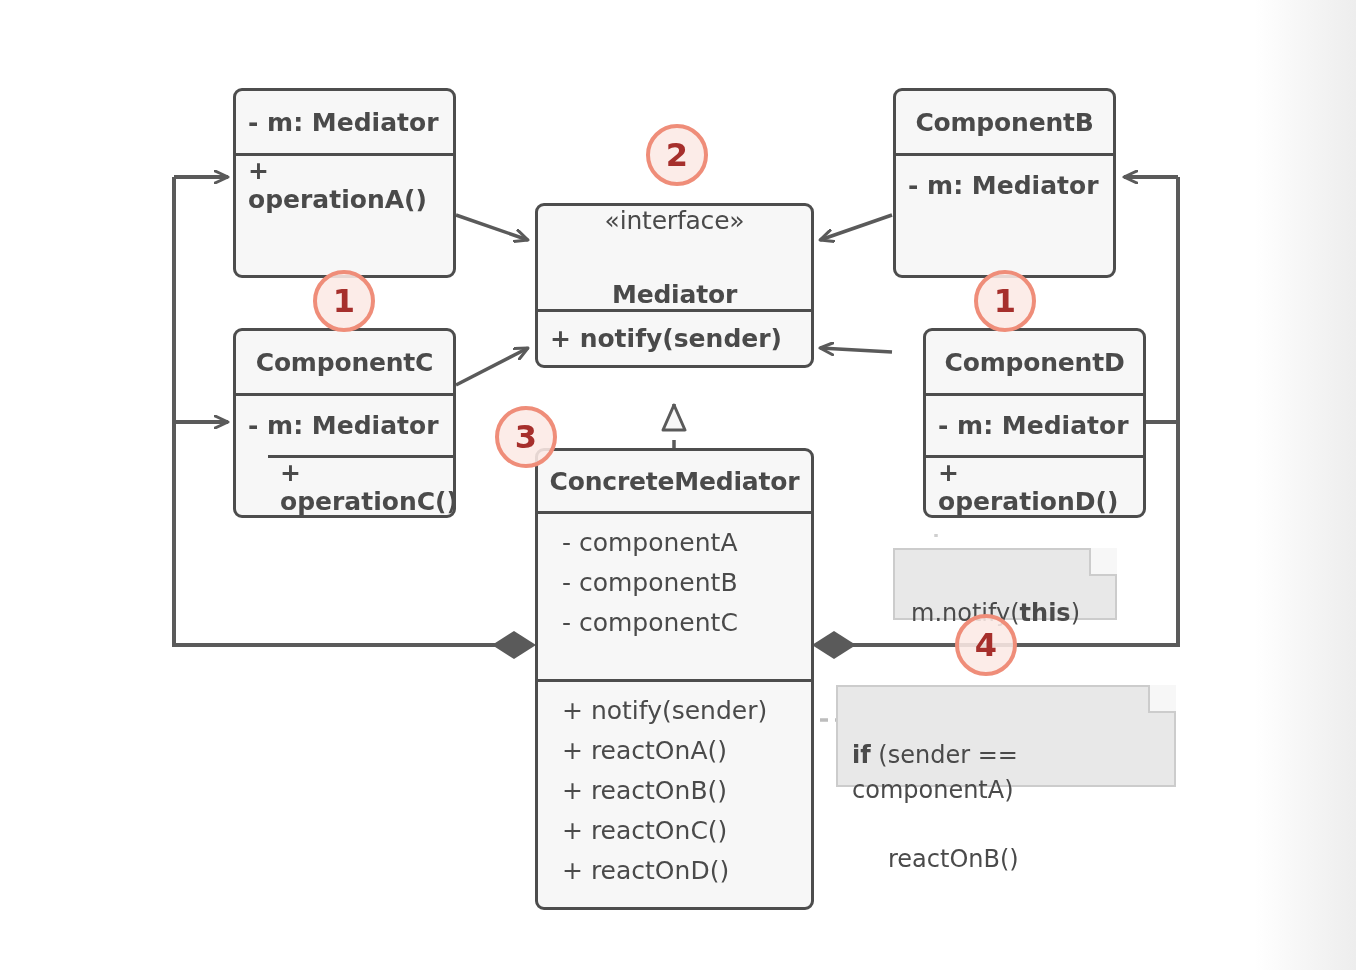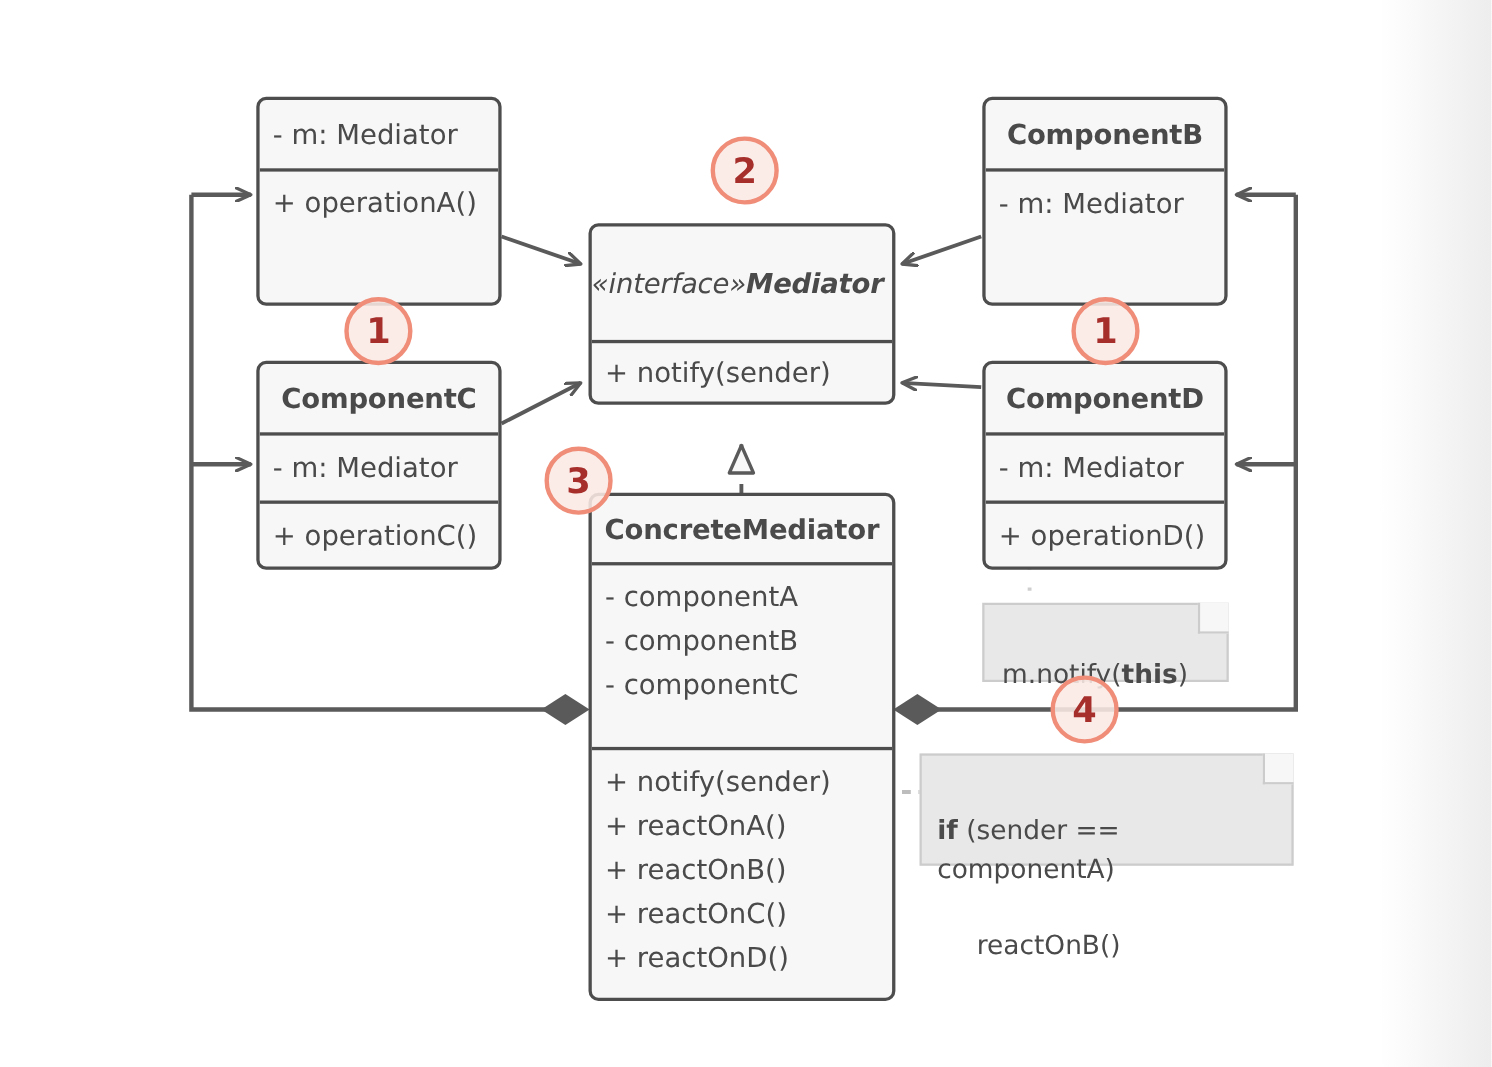--- a/index.html
+++ b/index.html
@@ -40,39 +40,38 @@
   .uml-row + .uml-row {
     border-top: 3px solid #4d4d4d;
   }
   .uml-title {
     justify-content: center;
     font-weight: bold;
     font-size: 25px;
     letter-spacing: -0.2px;
   }
   .uml-title.iface {
-    flex-direction: row;
-    justify-content: flex-start;
+    flex-direction: column;
+    justify-content: space-between;
     line-height: 1.18;
-    font-style: italic;
   }
   .uml-stereotype {
     font-weight: normal;
     font-size: 25px;
     color: #4a4a4a;
   }
   .uml-attr {
     justify-content: flex-start;
     padding-left: 12px;
     font-size: 25px;
-    font-weight: normal;
+    font-weight: bold;
   }
   .uml-list {
     display: block;
-    padding: 9px 0 9px 12px;
+    padding: 9px 0 9px 24px;
     font-size: 25px;
     font-weight: normal;
   }
   .uml-list .line {
     line-height: 40px;
     white-space: nowrap;
   }
 
   
   .note {
@@ -179,35 +178,35 @@
     </div>
   </div>
 
   <div class="uml-class" style="left:233px; top:328px; width:223px; height:190px;">
     <div class="uml-row uml-title" style="height:62px;">
       <span>ComponentC</span>
     </div>
     <div class="uml-row uml-attr" style="height:62px;">
       <span>- m: Mediator</span>
     </div>
-    <div class="uml-row uml-attr" style="height:60px;">
+    <div class="uml-row uml-attr" style="height:60px;margin-left:32px;">
       <span>+ operationC()</span>
     </div>
   </div>
 
   <div class="uml-class" style="left:893px; top:88px; width:223px; height:190px;">
     <div class="uml-row uml-title" style="height:62px;">
       <span>ComponentB</span>
     </div>
     <div class="uml-row uml-attr" style="height:62px;">
       <span>- m: Mediator</span>
     </div>
   </div>
 
-  <div class="uml-class" style="left:893px; top:328px; width:223px; height:190px;">
+  <div class="uml-class" style="left:923px; top:328px; width:223px; height:190px;">
     <div class="uml-row uml-title" style="height:62px;">
       <span>ComponentD</span>
     </div>
     <div class="uml-row uml-attr" style="height:62px;">
       <span>- m: Mediator</span>
     </div>
     <div class="uml-row uml-attr" style="height:60px;">
       <span>+ operationD()</span>
     </div>
   </div>

